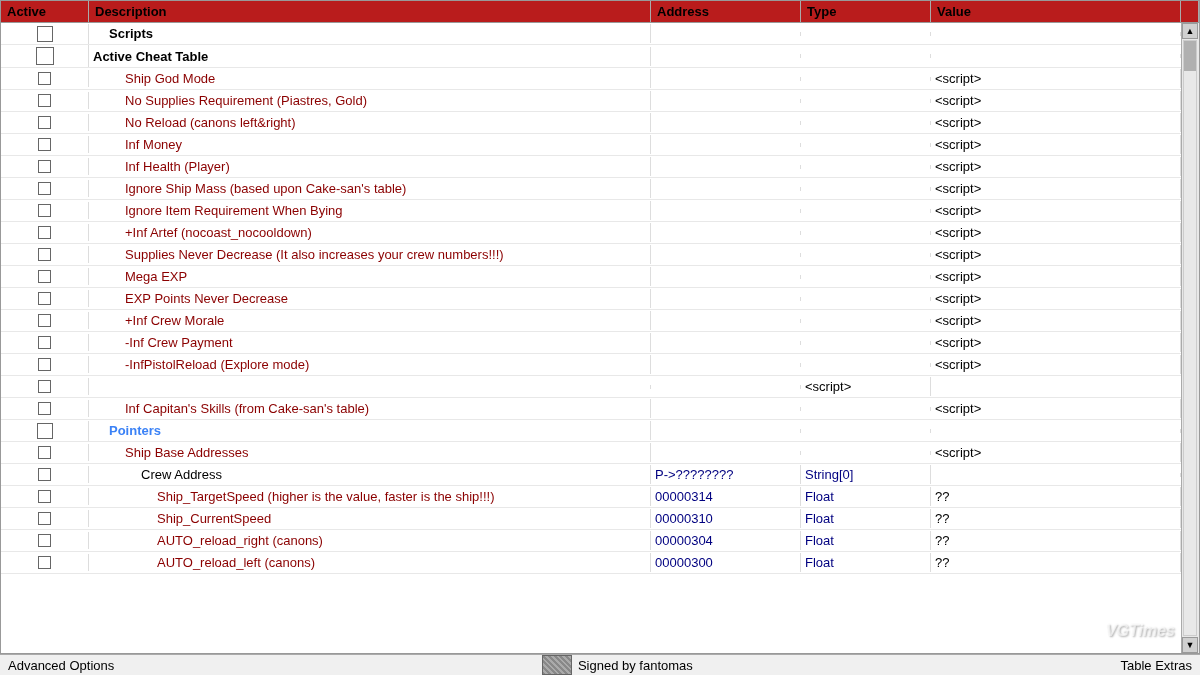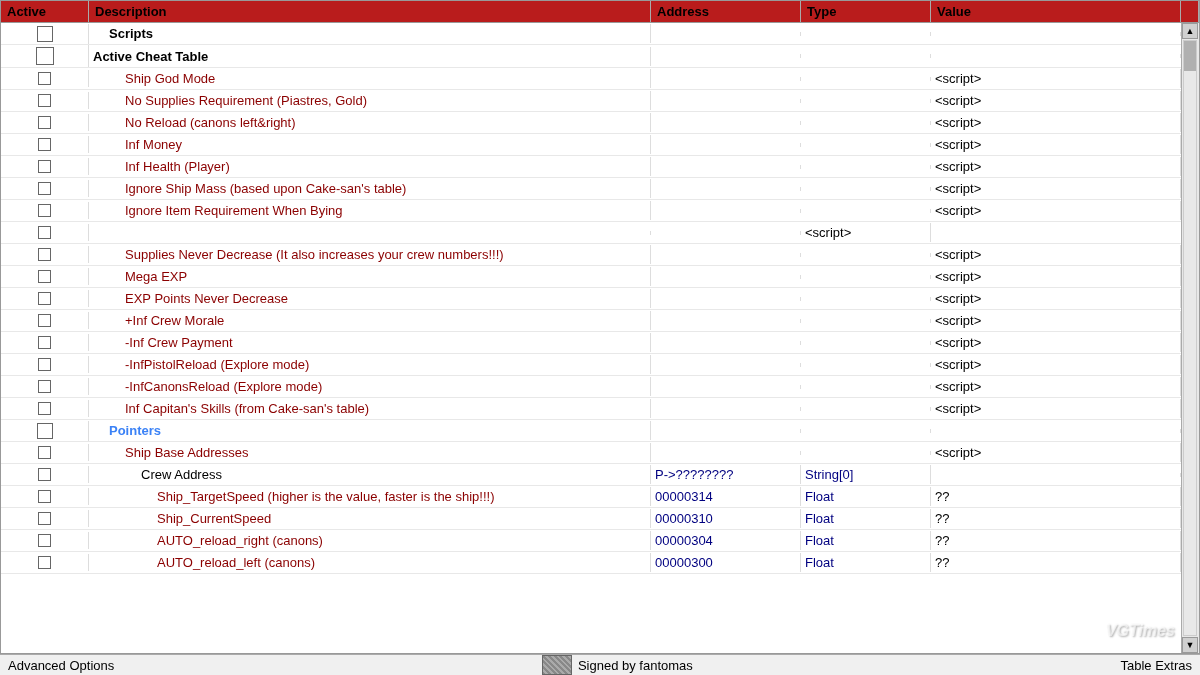--- a/index.html
+++ b/index.html
@@ -246,20 +246,21 @@
           </div>
           <div class="cell" style="padding-left: 36px; color: rgb(139, 0, 0);">Ignore Item Requirement When Bying</div>
           <div class="cell" style="color: rgb(0, 0, 128);"></div>
           <div class="cell" style="color: rgb(0, 0, 128);"></div>
           <div class="cell">&lt;script&gt;</div>
         </div>
         <div class="row">
           <div class="cell cell-active">
             <div style="width: 13px; height: 13px; border: 1px solid rgb(102, 102, 102); background: rgb(255, 255, 255); display: inline-block;"></div>
           </div>
+          <div class="cell" style="padding-left: 36px; color: rgb(139, 0, 0);">+Inf Artef (nocoast_nocooldown)</div>
           <div class="cell" style="color: rgb(0, 0, 128);"></div>
           <div class="cell" style="color: rgb(0, 0, 128);"></div>
           <div class="cell">&lt;script&gt;</div>
         </div>
         <div class="row">
           <div class="cell cell-active">
             <div style="width: 13px; height: 13px; border: 1px solid rgb(102, 102, 102); background: rgb(255, 255, 255); display: inline-block;"></div>
           </div>
           <div class="cell" style="padding-left: 36px; color: rgb(139, 0, 0);">Supplies Never Decrease (It also increases your crew numbers!!!)</div>
           <div class="cell" style="color: rgb(0, 0, 128);"></div>
@@ -308,21 +309,20 @@
           </div>
           <div class="cell" style="padding-left: 36px; color: rgb(139, 0, 0);">-InfPistolReload (Explore mode)</div>
           <div class="cell" style="color: rgb(0, 0, 128);"></div>
           <div class="cell" style="color: rgb(0, 0, 128);"></div>
           <div class="cell">&lt;script&gt;</div>
         </div>
         <div class="row">
           <div class="cell cell-active">
             <div style="width: 13px; height: 13px; border: 1px solid rgb(102, 102, 102); background: rgb(255, 255, 255); display: inline-block;"></div>
           </div>
-          <div class="cell" style="padding-left: 36px; color: rgb(139, 0, 0);">-InfCanonsReload (Explore mode)</div>
           <div class="cell" style="color: rgb(0, 0, 128);"></div>
           <div class="cell" style="color: rgb(0, 0, 128);"></div>
           <div class="cell">&lt;script&gt;</div>
         </div>
         <div class="row">
           <div class="cell cell-active">
             <div style="width: 13px; height: 13px; border: 1px solid rgb(102, 102, 102); background: rgb(255, 255, 255); display: inline-block;"></div>
           </div>
           <div class="cell" style="padding-left: 36px; color: rgb(139, 0, 0);">Inf Capitan's Skills (from Cake-san's table)</div>
           <div class="cell" style="color: rgb(0, 0, 128);"></div>

